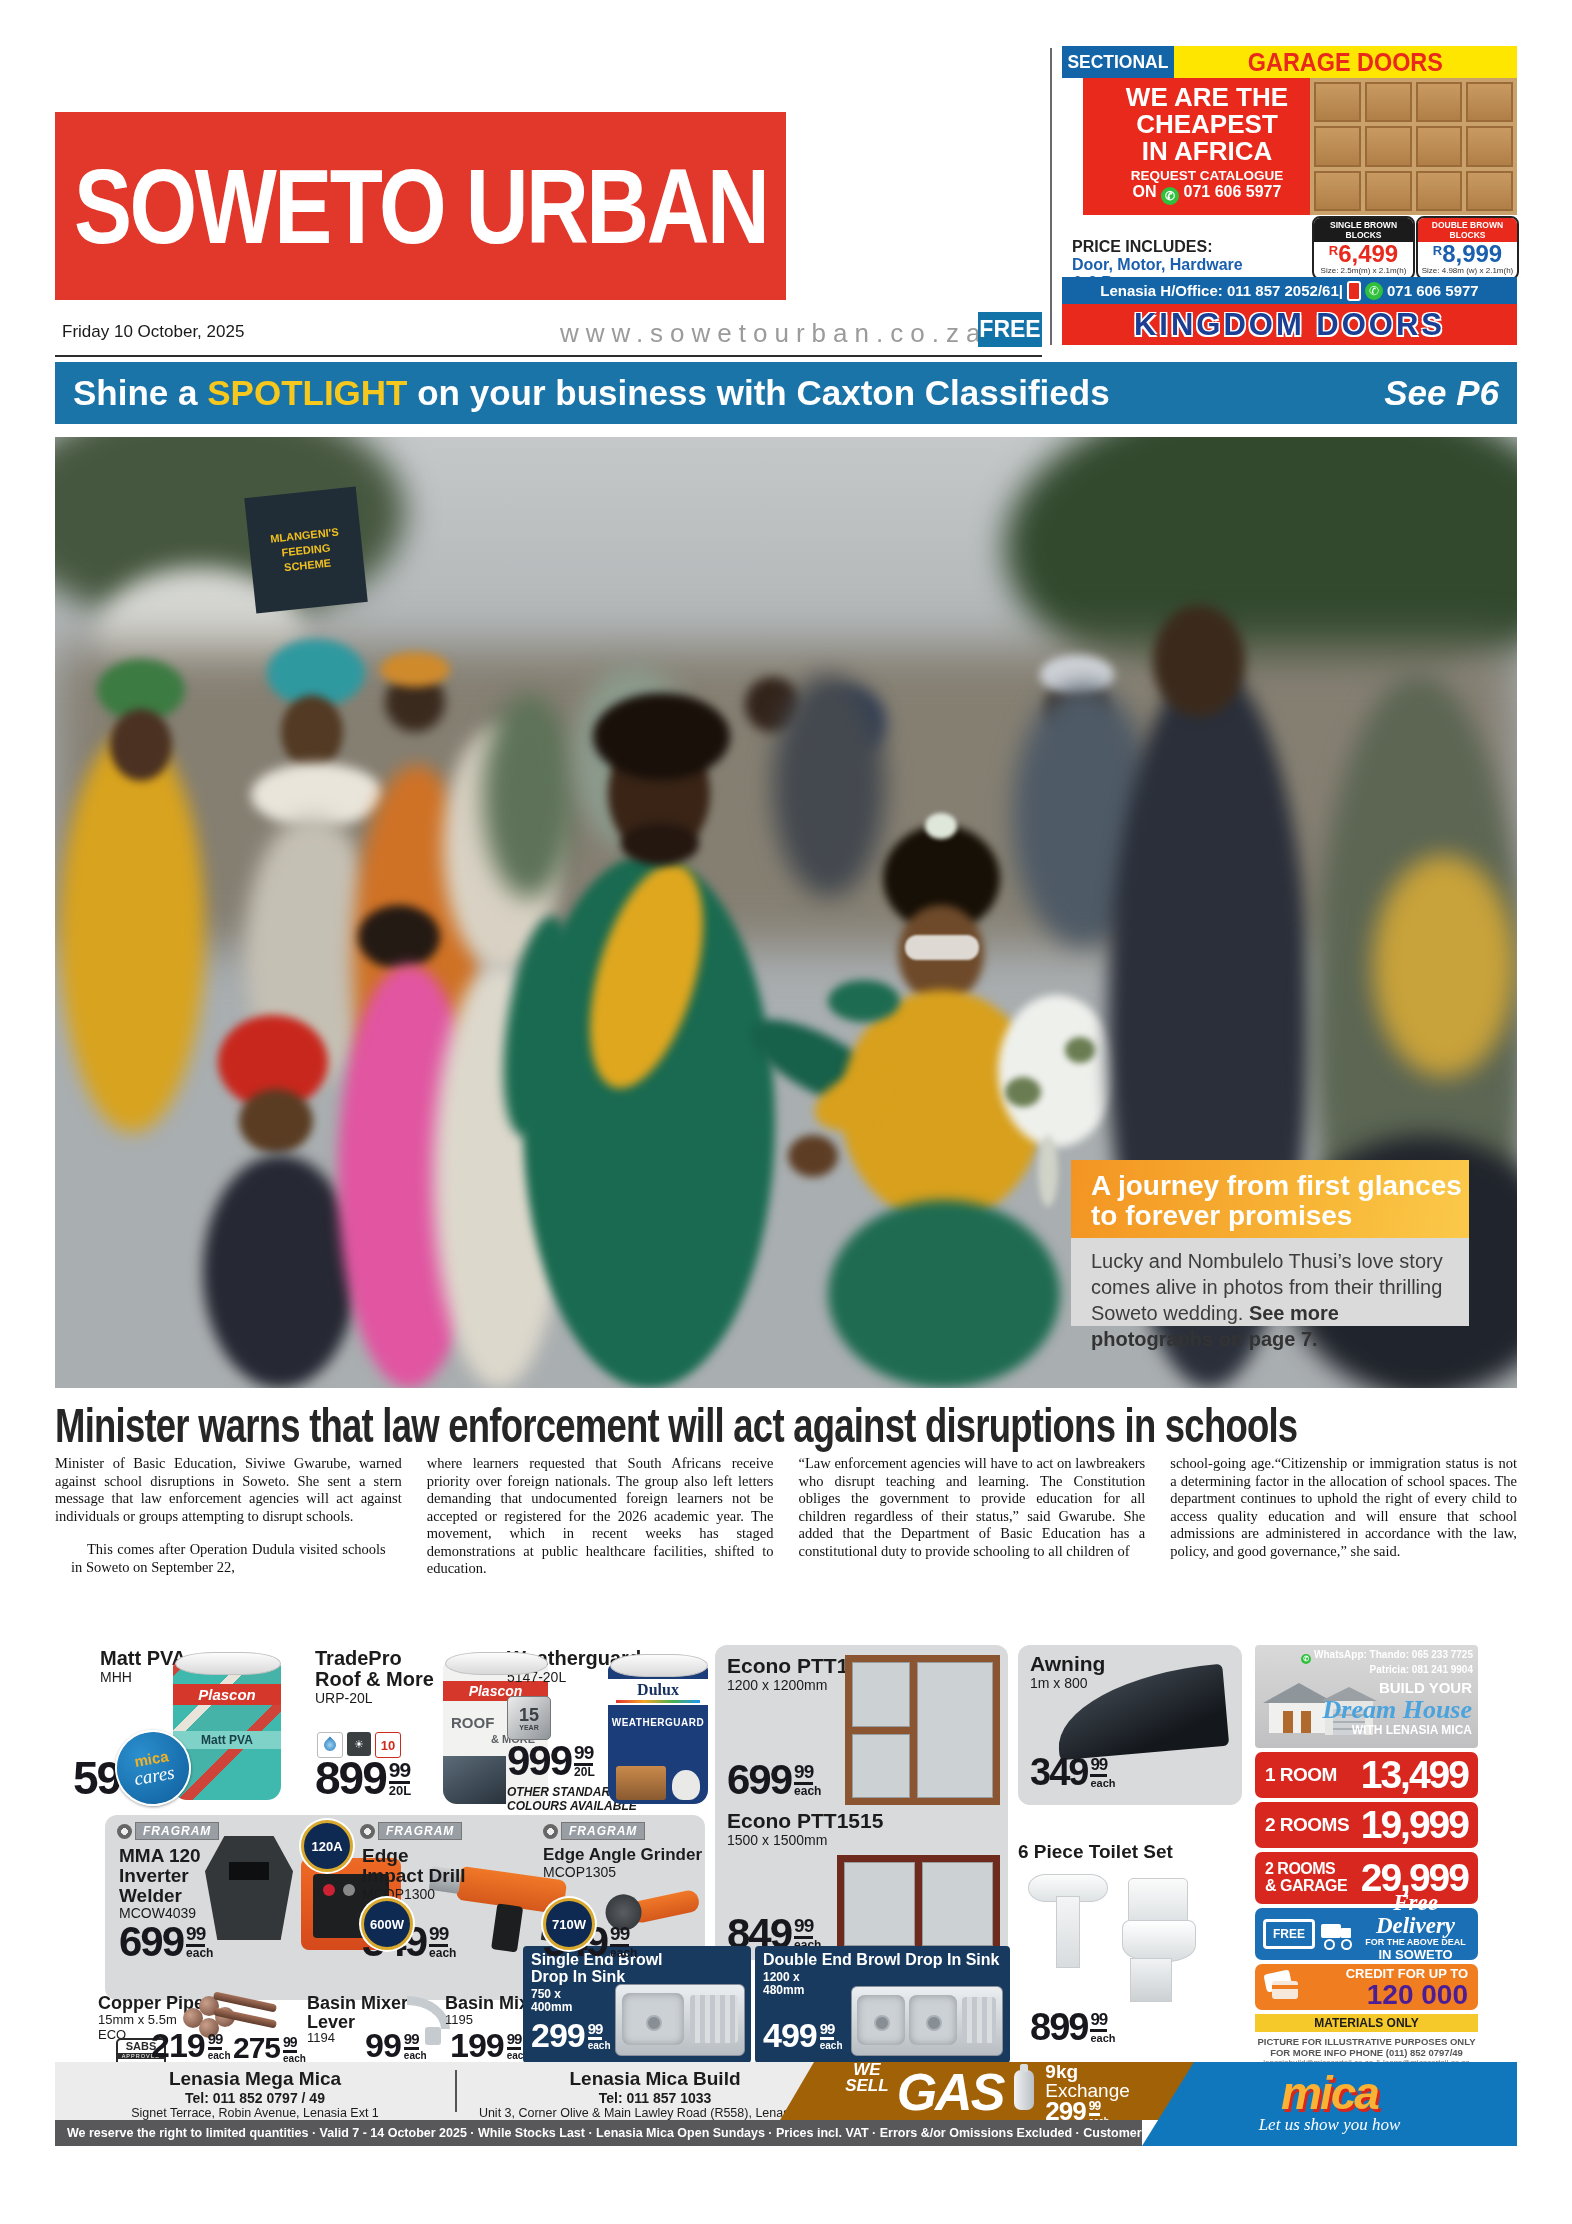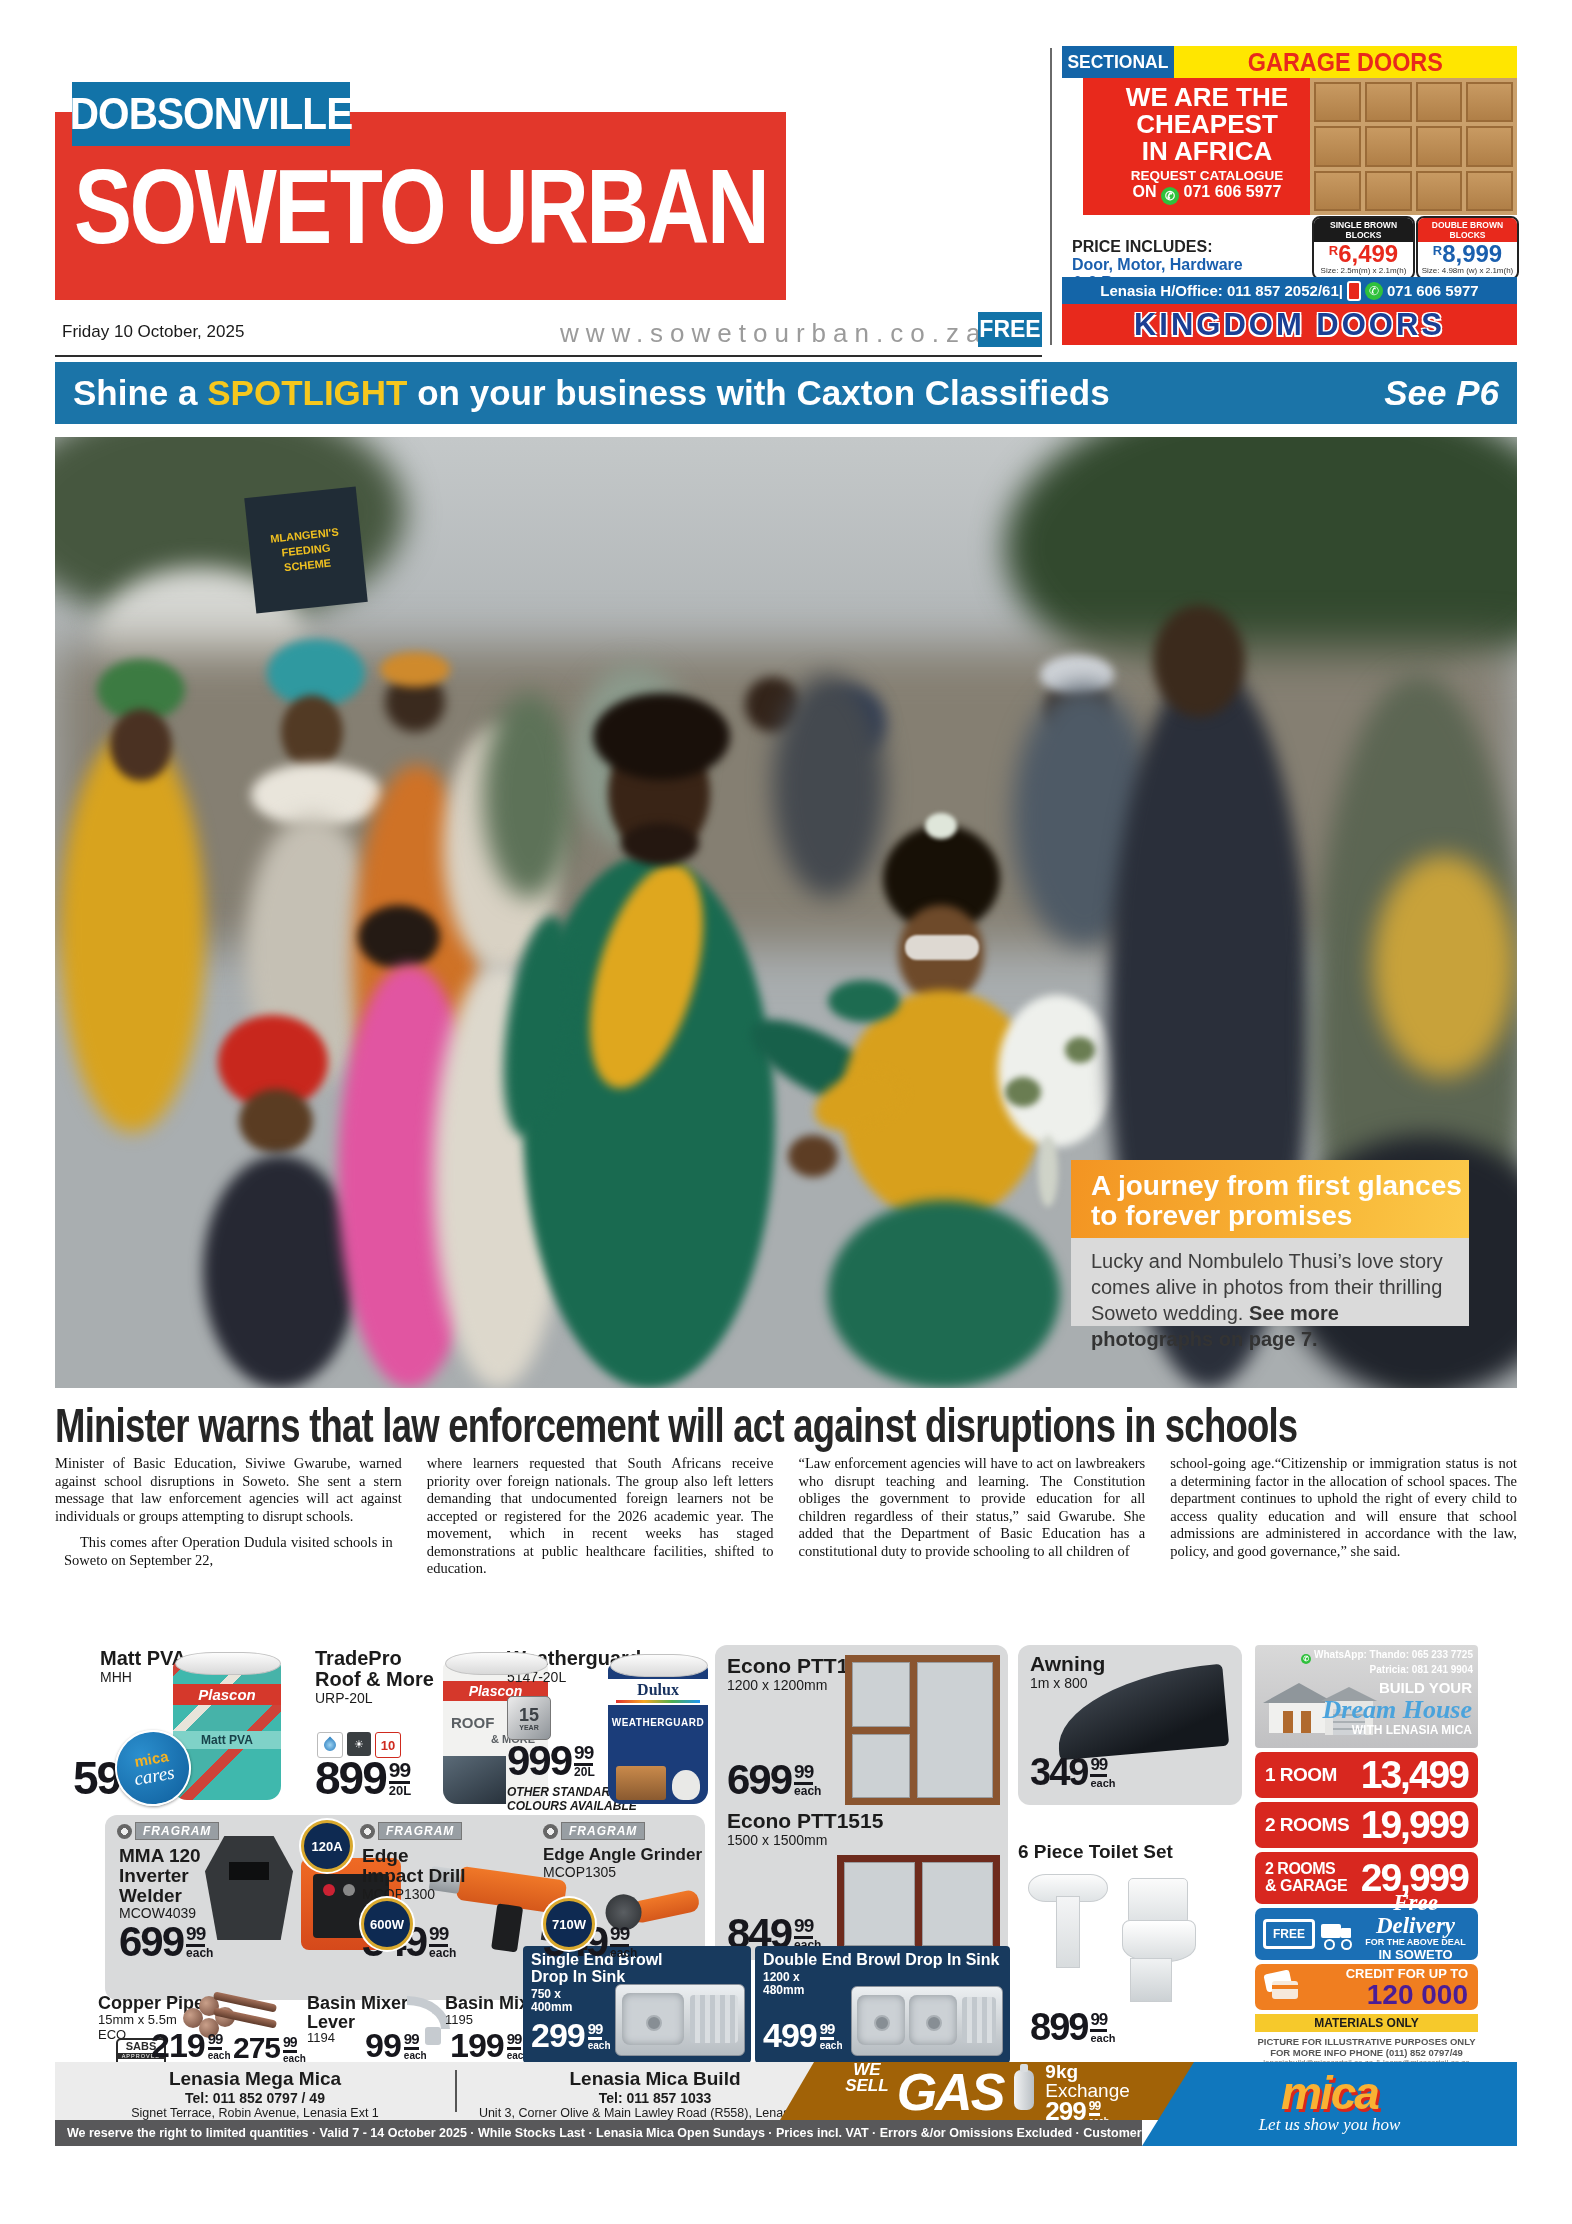--- a/index.html
+++ b/index.html
@@ -56,23 +56,20 @@
   .bkt .bod{position:absolute;top:7%;left:0;width:100%;height:93%;border-radius:5px 5px 14px 14px;overflow:hidden;}
 </style>
 </head>
 <body>
 
 <div id="page">
 
   <div class="abs" style="left:55px;top:112px;width:731px;height:188px;background:#e2372b;display:flex;align-items:center;justify-content:center;">
     <span style="color:#fff;font-weight:bold;font-size:106px;letter-spacing:-3px;white-space:nowrap;transform:scaleX(.82);">SOWETO URBAN</span>
   </div>
-  <div class="abs" style="left:72px;top:82px;width:278px;height:64px;background:#1273a8;display:flex;align-items:center;justify-content:center;z-index:2;">
-    <span style="color:#fff;font-weight:bold;font-size:45px;letter-spacing:-1px;white-space:nowrap;transform:scaleX(.9);">DOBSONVILLE</span>
-  </div>
   <div class="abs" style="left:62px;top:322px;font-size:17px;color:#1a1a1a;">Friday 10 October, 2025</div>
   <div class="abs" style="left:560px;top:318px;font-size:26px;color:#9b9b9b;letter-spacing:7px;">www.sowetourban.co.za</div>
   <div class="abs" style="left:978px;top:312px;width:64px;height:35px;background:#1273a8;display:flex;align-items:center;justify-content:center;">
     <span style="color:#fff;font-weight:bold;font-size:23px;">FREE</span>
   </div>
   <div class="abs" style="left:55px;top:355px;width:987px;height:2px;background:#2d2d2d;"></div>
   <div class="abs" style="left:1050px;top:48px;width:2px;height:297px;background:#6a6a6a;"></div>
 
   <div class="abs" style="left:1062px;top:46px;width:455px;height:299px;">
     <div class="abs" style="left:0;top:0;width:112px;height:32px;background:#1465a8;display:flex;align-items:center;justify-content:center;">
@@ -223,21 +220,21 @@
       <span>Lucky and Nombulelo Thusi’s love story comes alive in photos from their thrilling Soweto wedding.</span>
       <strong style="color:#333;">See more photographs on page 7.</strong>
     </div>
   </div>
 
   <div class="abs" style="left:55px;top:1398px;font-size:48px;font-weight:bold;color:#262626;letter-spacing:-1px;white-space:nowrap;
               transform:scaleX(.76);transform-origin:0 50%;">Minister warns that law enforcement will act against disruptions in schools</div>
   <div class="abs serif" style="left:55px;top:1455px;width:1462px;height:140px;display:flex;gap:25px;color:#111;font-size:14.5px;line-height:17.5px;text-align:justify;">
     <div style="flex:1;">
       <p style="margin:0;">Minister of Basic Education, Siviwe Gwarube, warned against school disruptions in Soweto. She sent a stern message that law enforcement agencies will act against individuals or groups attempting to disrupt schools.</p>
-      <p style="margin:9px;text-indent:16px;">This comes after Operation Dudula visited schools in Soweto on September 22,</p>
+      <p style="margin:16px;text-indent:16px;">This comes after Operation Dudula visited schools in Soweto on September 22,</p>
     </div>
     <div style="flex:1;">
       <p style="margin:0;">where learners requested that South Africans receive priority over foreign nationals. The group also left letters demanding that undocumented foreign learners not be accepted or registered for the 2026 academic year. The movement, which in recent weeks has staged demonstrations at public healthcare facilities, shifted to education.</p>
     </div>
     <div style="flex:1;">
       <p style="margin:0;">“Law enforcement agencies will have to act on lawbreakers who disrupt teaching and learning.  The Constitution obliges the government to provide education for all children regardless of their status,” said Gwarube. She added that the Department of Basic Education has a constitutional duty to provide schooling to all children of</p>
     </div>
     <div style="flex:1;">
       <p style="margin:0;">school-going age.“Citizenship or immigration status is not a determining factor in the allocation of school spaces.  The department continues to uphold the right of every child to access quality education and will ensure that school admissions are administered in accordance with the law, policy, and good governance,” she said.</p>
     </div>

